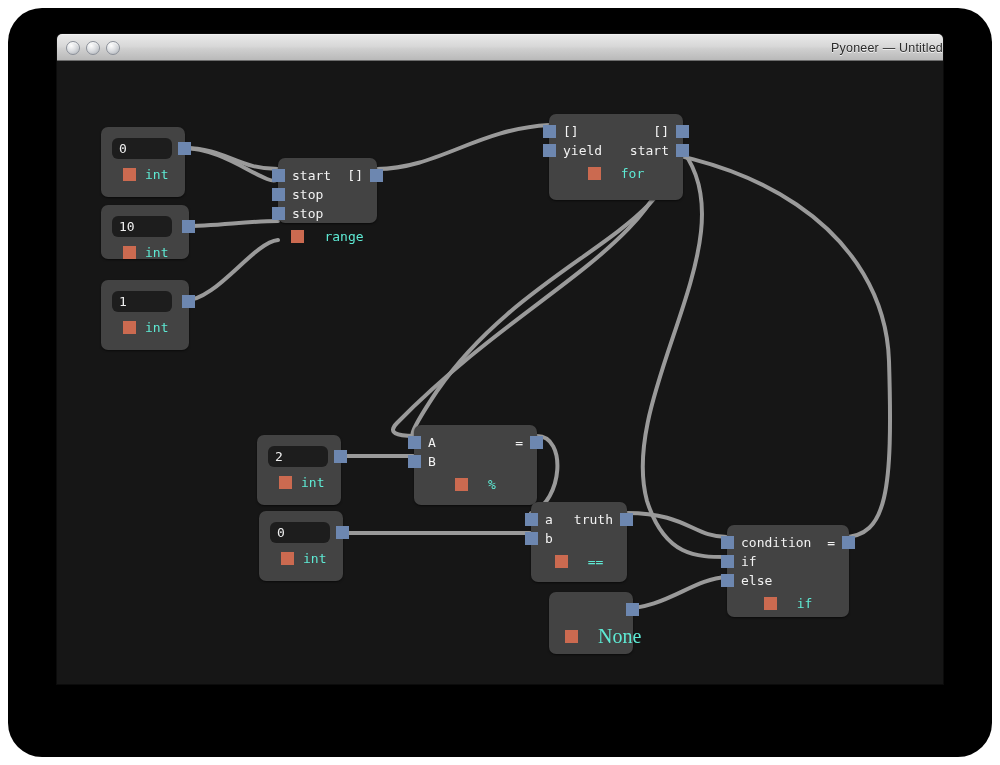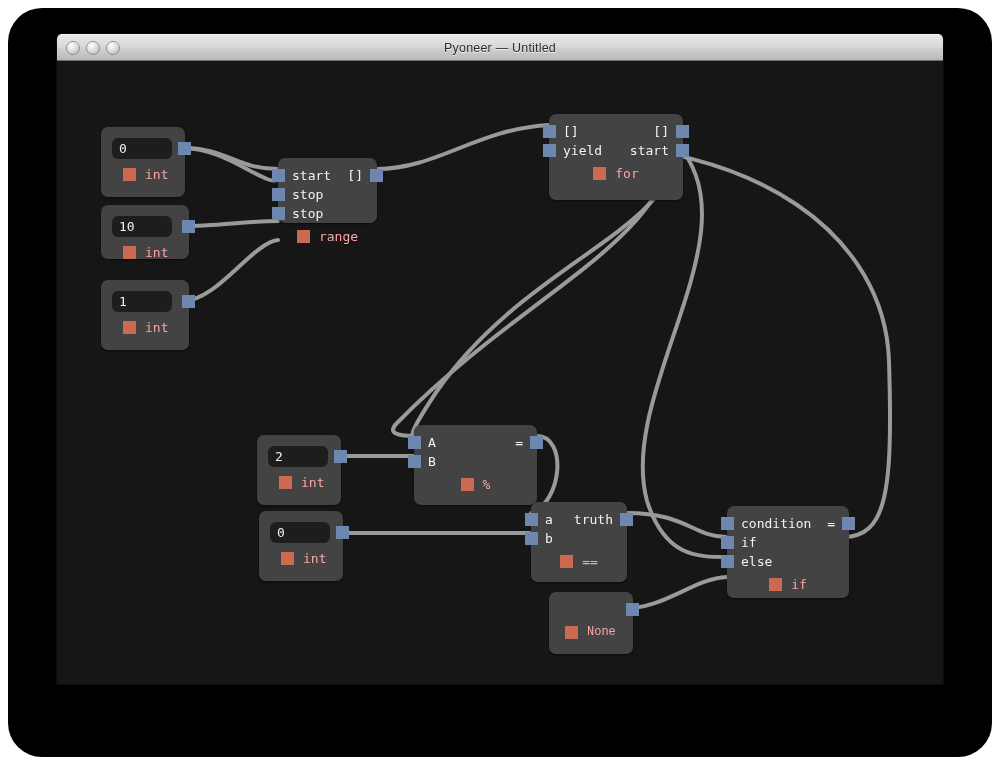--- a/index.html
+++ b/index.html
@@ -16,21 +16,21 @@
   
   #window{position:absolute;left:57px;top:34px;width:886px;height:650px;
           background:#151515;border-radius:5px 5px 0 0;overflow:hidden;
           box-shadow:0 0 0 1px #0b0b0b;}
 
   #titlebar{position:relative;height:25px;width:100%;
             background:linear-gradient(to bottom,#e9e9e9 0%,#d8d8d8 45%,#cfcfcf 55%,#b9b9b9 100%);
             border-bottom:1px solid #6d6d6d;
             border-top:1px solid #f2f2f2;
             display:flex;align-items:center;}
-  #title{position:absolute;left:0;right:0;text-align:center;
+  #title{position:absolute;left:0;right:0;text-align:right;
          font-family:"Liberation Sans","DejaVu Sans",sans-serif;
          font-size:12.5px;color:#2b2b2b;letter-spacing:.2px;
          text-shadow:0 1px 0 rgba(255,255,255,.75);}
   .win-buttons{display:flex;gap:6px;margin-left:9px;z-index:2;}
   .win-btn{width:12px;height:12px;border-radius:50%;
            background:radial-gradient(circle at 35% 30%,#fdfdfd 0%,#dcdee1 45%,#a9aeb5 100%);
            border:1px solid #8b9099;
            box-shadow:inset 0 1px 1px rgba(255,255,255,.85);}
 
   
@@ -41,25 +41,25 @@
   .node{position:absolute;background:#434343;border-radius:7px;
         box-shadow:0 1px 2px rgba(0,0,0,.55);}
   .node-rows{padding:8px 0 0 0;}
   .row{position:relative;height:19px;display:flex;align-items:center;}
   .port{position:absolute;width:13px;height:13px;background:#6d87b0;}
   .port.in{left:-6px;}
   .port.out{right:-6px;}
   .plabel{font-size:13px;color:#f2f2f2;line-height:1;}
   .plabel.in{margin-left:14px;}
   .plabel.out{margin-left:auto;margin-right:14px;}
-  .footer{display:flex;justify-content:center;
-          gap:9px;padding:7px 10px 9px 10px;}
+  .footer{display:flex;align-items:center;justify-content:center;
+          gap:20px;padding:7px 10px 9px 10px;}
   .swatch{width:13px;height:13px;background:#cb6a50;flex:0 0 auto;}
-  .ftitle{font-size:13px;color:#fca5a5;line-height:1;}
-  .ftitle.sans{font-family:Liberation Mono, monospace;font-size:12px;}
+  .ftitle{font-size:13px;color:#5eead4;line-height:1;}
+  .ftitle.sans{font-family:Liberation Serif, serif;font-size:20px;}
 
   
   .vnode{position:absolute;background:#434343;border-radius:7px;
          box-shadow:0 1px 2px rgba(0,0,0,.55);}
   .field{margin:11px 10px 0 11px;height:21px;width:60px;background:#1d1d1d;
          border-radius:6px;display:flex;align-items:center;}
   .fieldval{font-size:13px;color:#f0f0f0;margin-left:7px;line-height:1;}
   .vport{position:absolute;width:13px;height:13px;background:#6d87b0;
          right:-6px;top:15px;}
   .vfooter{display:flex;align-items:center;gap:9px;padding:9px 0 10px 22px;}
@@ -244,21 +244,21 @@
             <span class="port in"></span>
             <span class="plabel in">b</span>
           </div>
         </div>
         <div class="footer">
           <span class="swatch"></span>
           <span class="ftitle">==</span>
         </div>
       </div>
 
-      <div class="node" style="left:670px;top:445px;width:122px;height:92px;">
+      <div class="node" style="left:670px;top:464px;width:122px;height:92px;">
         <div class="node-rows">
           <div class="row">
             <span class="port in"></span>
             <span class="plabel in">condition</span>
             <span class="plabel out">=</span>
             <span class="port out"></span>
           </div>
           <div class="row">
             <span class="port in"></span>
             <span class="plabel in">if</span>

